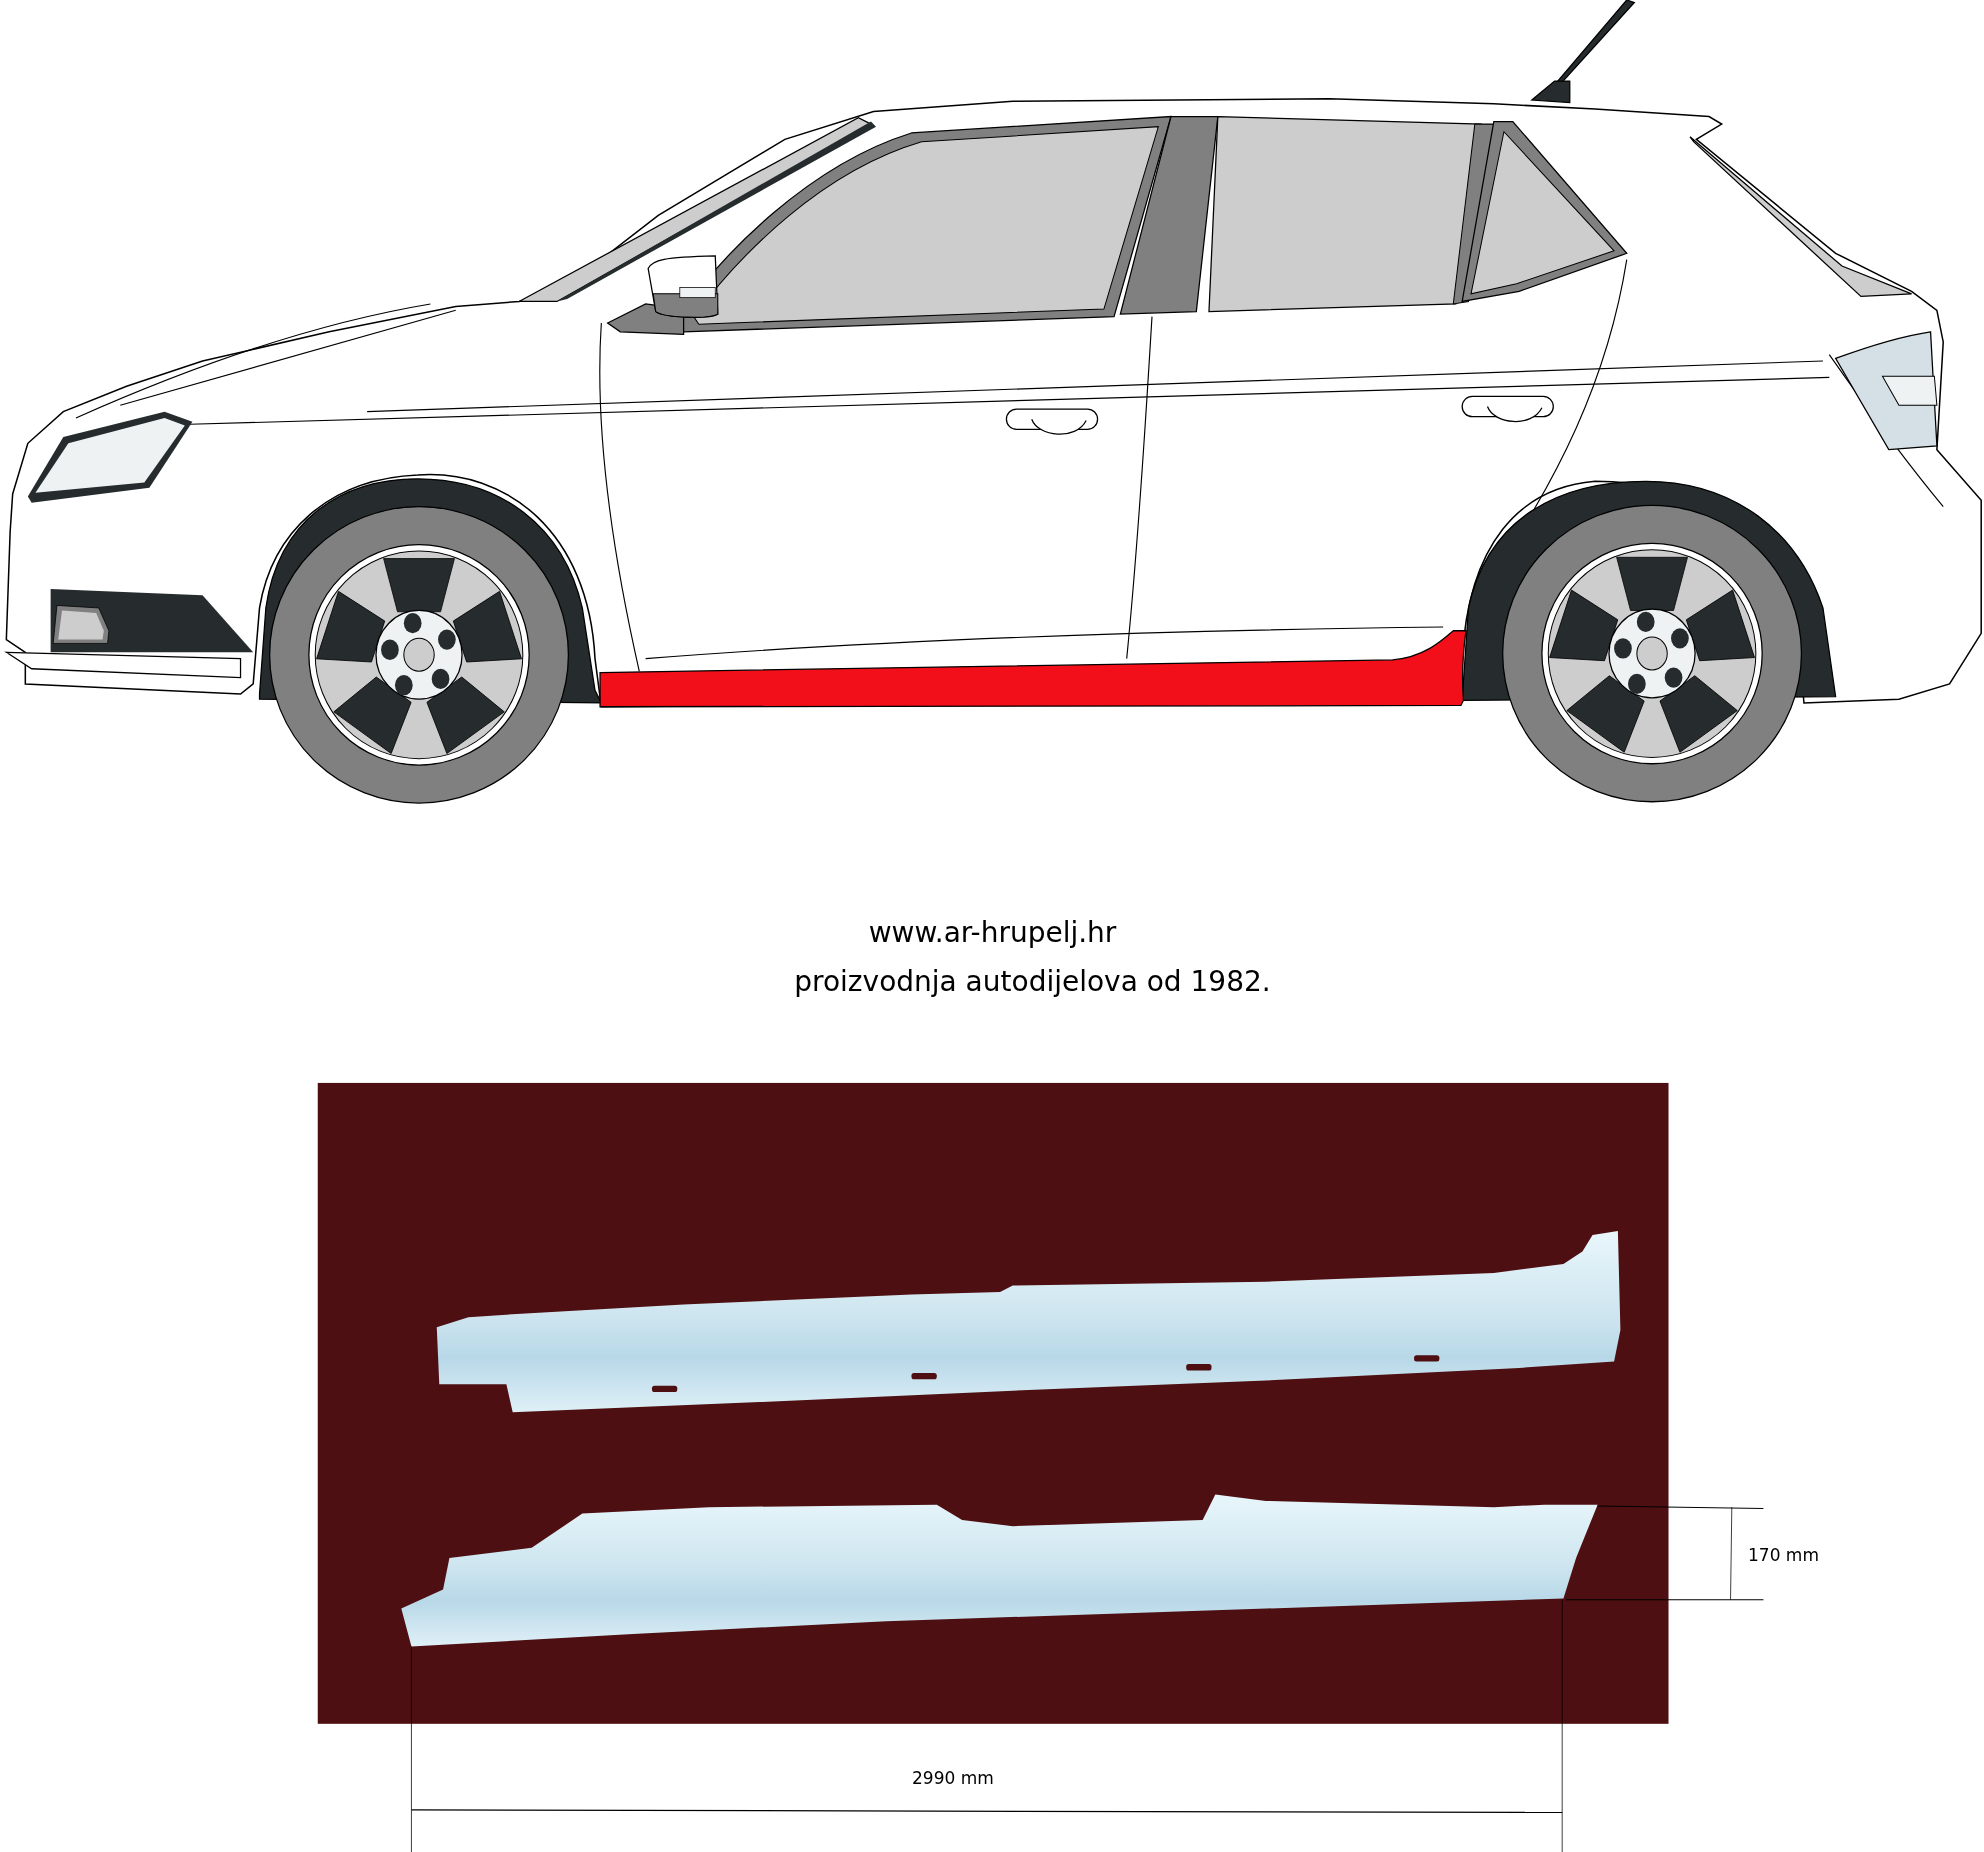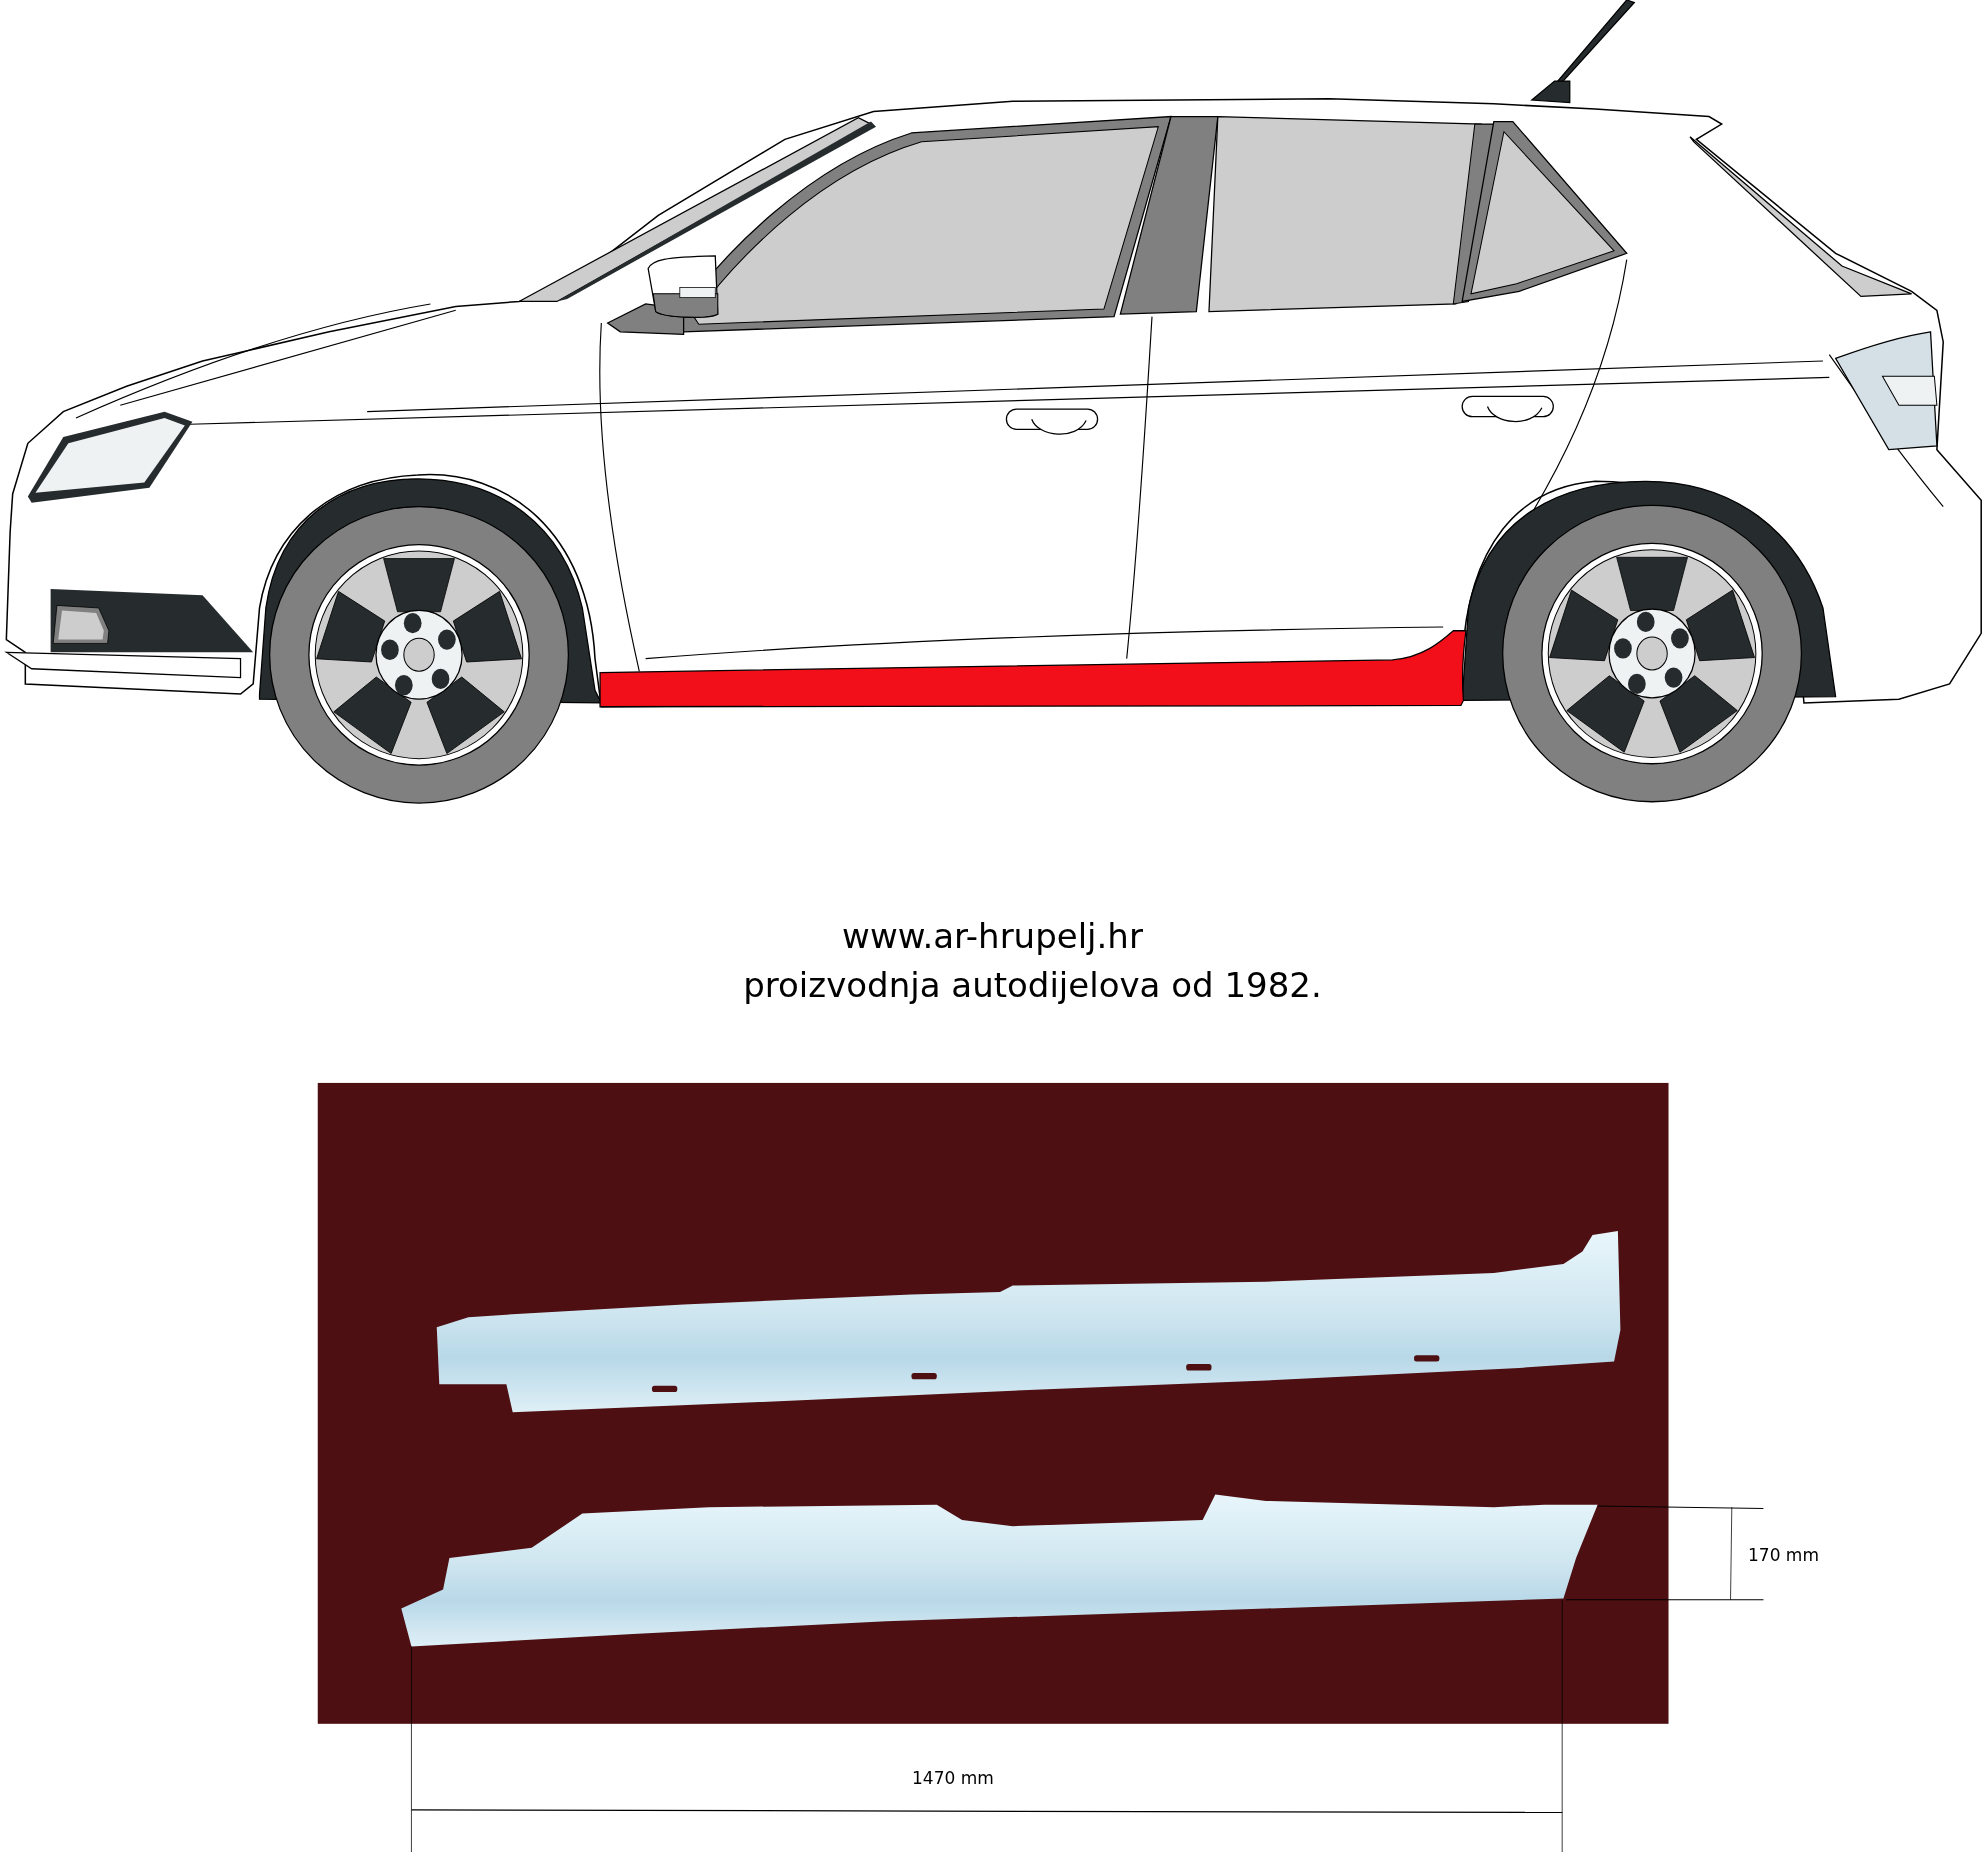--- a/index.html
+++ b/index.html
@@ -1,18 +1,18 @@
 <!DOCTYPE html>
 <html style="font-size:7.8px"><head>
 <meta charset="utf-8">
 <style>
   html,body{margin:0;padding:0;background:#ffffff;}
   body{width:1985px;height:1853px;position:relative;overflow:hidden;font-family:"DejaVu Sans","Liberation Sans",sans-serif;}
   svg.stage{position:absolute;left:0;top:0;width:1985px;height:1853px;}
-  .caption{position:absolute;left:0;width:1985px;text-align:center;color:#000;font-family:"DejaVu Sans","Liberation Sans",sans-serif;font-size:34px;line-height:1;}
+  .caption{position:absolute;left:0;width:1985px;text-align:center;color:#000;font-family:"DejaVu Sans","Liberation Sans",sans-serif;font-size:28px;line-height:1;}
   .dim-label{position:absolute;color:#000;font-family:"DejaVu Sans","Liberation Sans",sans-serif;font-size:17px;white-space:nowrap;line-height:1;}
 </style>
 </head>
 <body>
 
 <svg class="stage" viewBox="0 0 1568 1463" preserveAspectRatio="none">
 
   <g>
     <polygon points="1285,0 1291,2 1232,67 1228,67" fill="#262c2e" stroke="#000" stroke-width="1"></polygon>
     <polygon points="1210,79 1228,64 1240,64 1240,81" fill="#262c2e" stroke="#000" stroke-width="1"></polygon>
@@ -164,14 +164,14 @@
     <line x1="325" y1="1300" x2="325" y2="1463" stroke-width="0.6"></line>
     <line x1="1234" y1="1263" x2="1234" y2="1463" stroke-width="0.6"></line>
     <line x1="325" y1="1429" x2="1234" y2="1431" stroke-width="1"></line>
   </g>
 </svg>
 
 <div class="caption" style="top:919px;">www.ar-hrupelj.hr</div>
 <div class="caption" style="top:968px;margin-left:40px;">proizvodnja autodijelova od 1982.</div>
 
 <div class="dim-label" style="left:1748px;top:1547px;">170 mm</div>
-<div class="dim-label" style="left:912px;top:1770px;">1470 mm</div>
+<div class="dim-label" style="left:912px;top:1770px;">2990 mm</div>
 
 
 </body></html>

